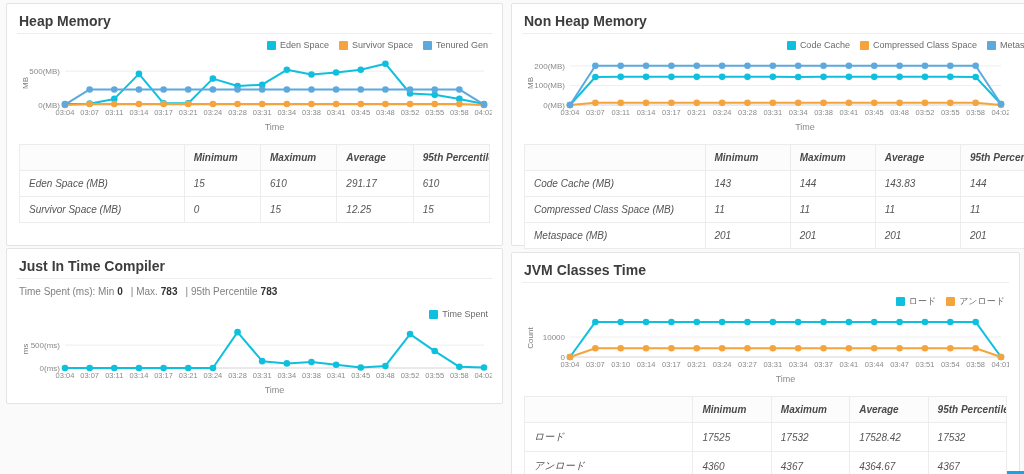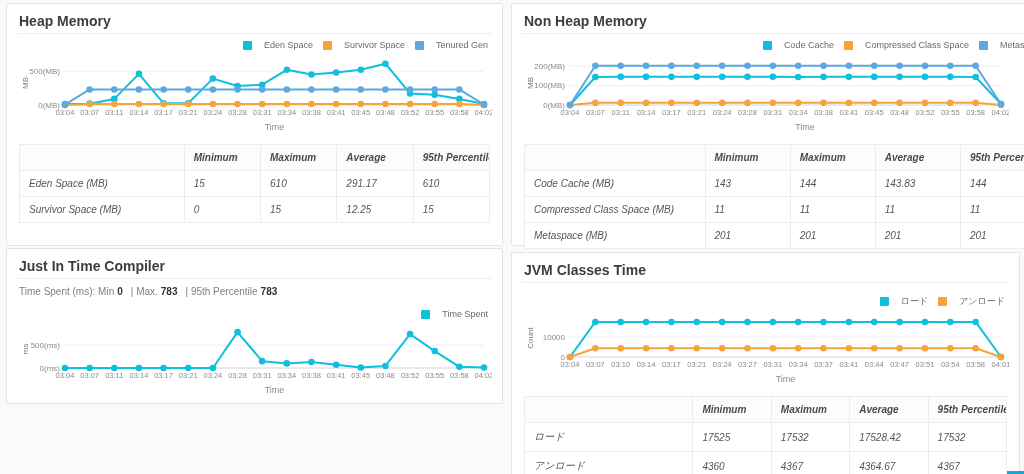--- a/index.html
+++ b/index.html
@@ -18,21 +18,21 @@
   #panel-jvm    {left:511px;top:252px; width:509px;height:226px;}
   .panel-title{
     margin:0 10px;padding:9px 2px 4px;font-size:14px;font-weight:bold;
     color:#3d3d3d;border-bottom:1px solid #ededed;
   }
   .subtitle{margin:7px 12px 12px;font-size:10px;color:#808080;}
   .subtitle b{color:#333;margin-left:3px;font-weight:bold;}
   .subtitle .sep{margin-left:8px;}
   .legend{display:flex;justify-content:flex-end;gap:10px;align-items:center;margin:6px 14px 0;}
   #panel-jvm .legend{margin-top:12px;}
-  .legend-item{display:flex;align-items:center;gap:12px;font-size:9px;color:#6b6b6b;cursor:pointer;justify-content:center;}
+  .legend-item{display:flex;align-items:center;gap:4px;font-size:9px;color:#6b6b6b;cursor:pointer;justify-content:center;}
   .legend-swatch{width:9px;height:9px;border-radius:1px;display:inline-block;}
   .chart-wrap{margin:4px 12px 0;}
   .xlabel{font-size:9px;color:#8a8a8a;text-align:center;padding-left:40px;margin-top:0;}
   table.stats{
     border-collapse:collapse;margin:12px 12px 0;width:calc(100% - 24px);
     font-size:10px;color:#555;table-layout:fixed;background:#fff;
   }
   .stats th,.stats td{
     border:1px solid #ececec;padding:7px 9px;text-align:left;
     overflow:hidden;white-space:nowrap;font-style:italic;

